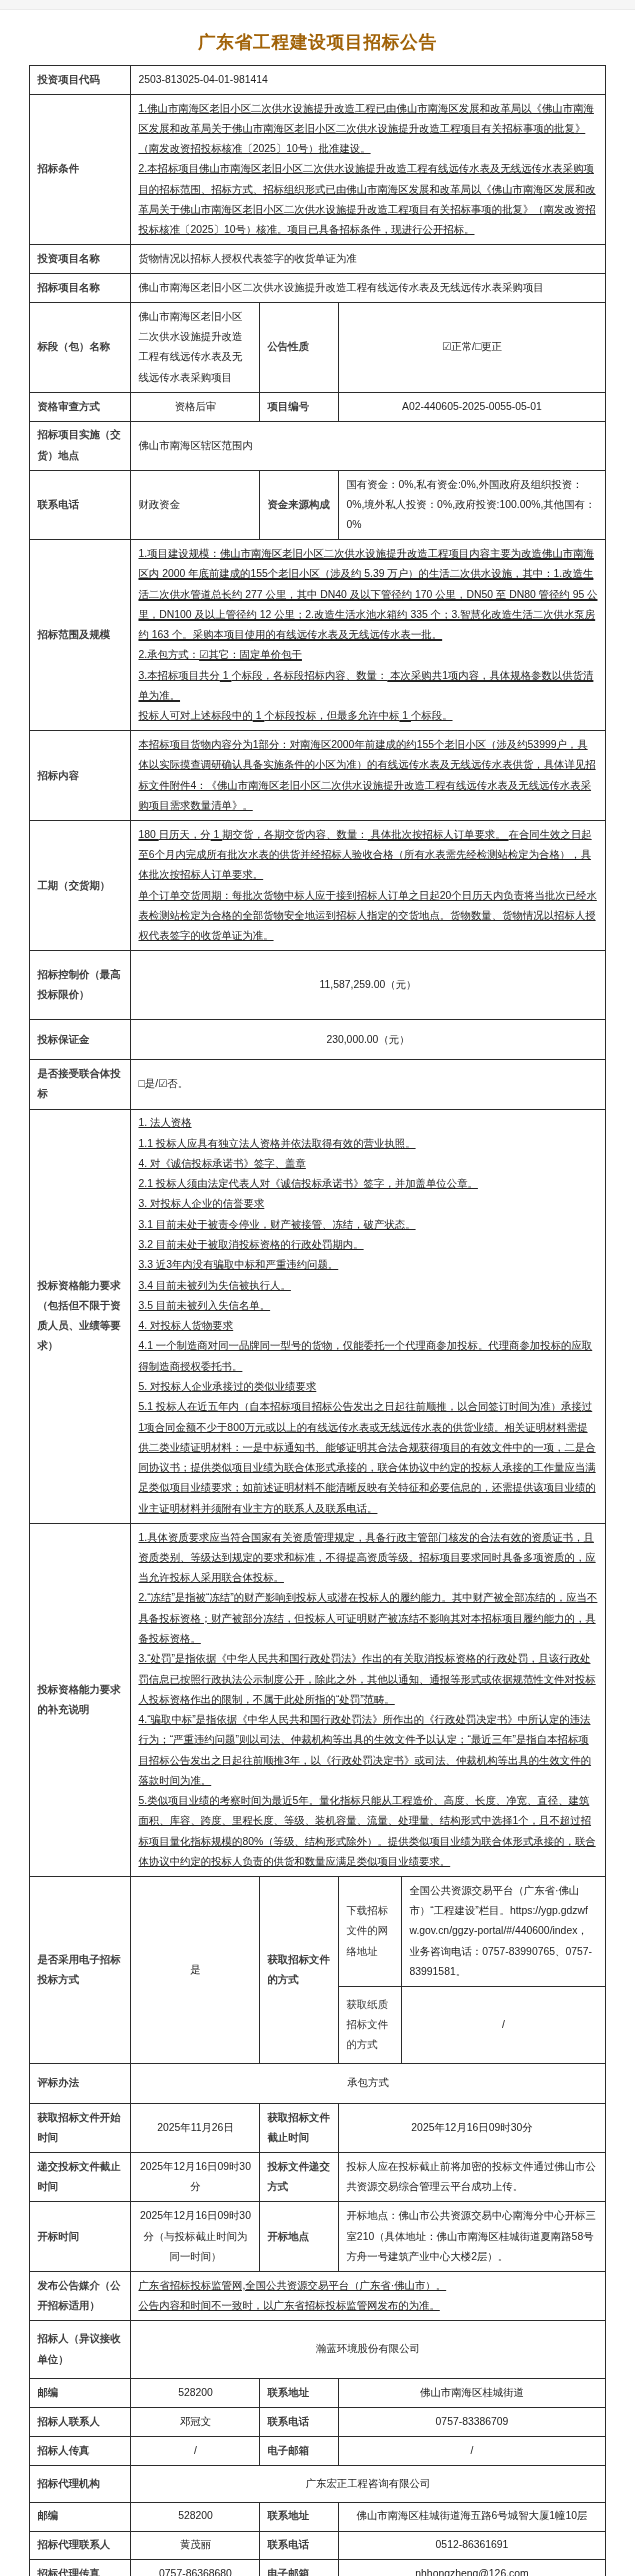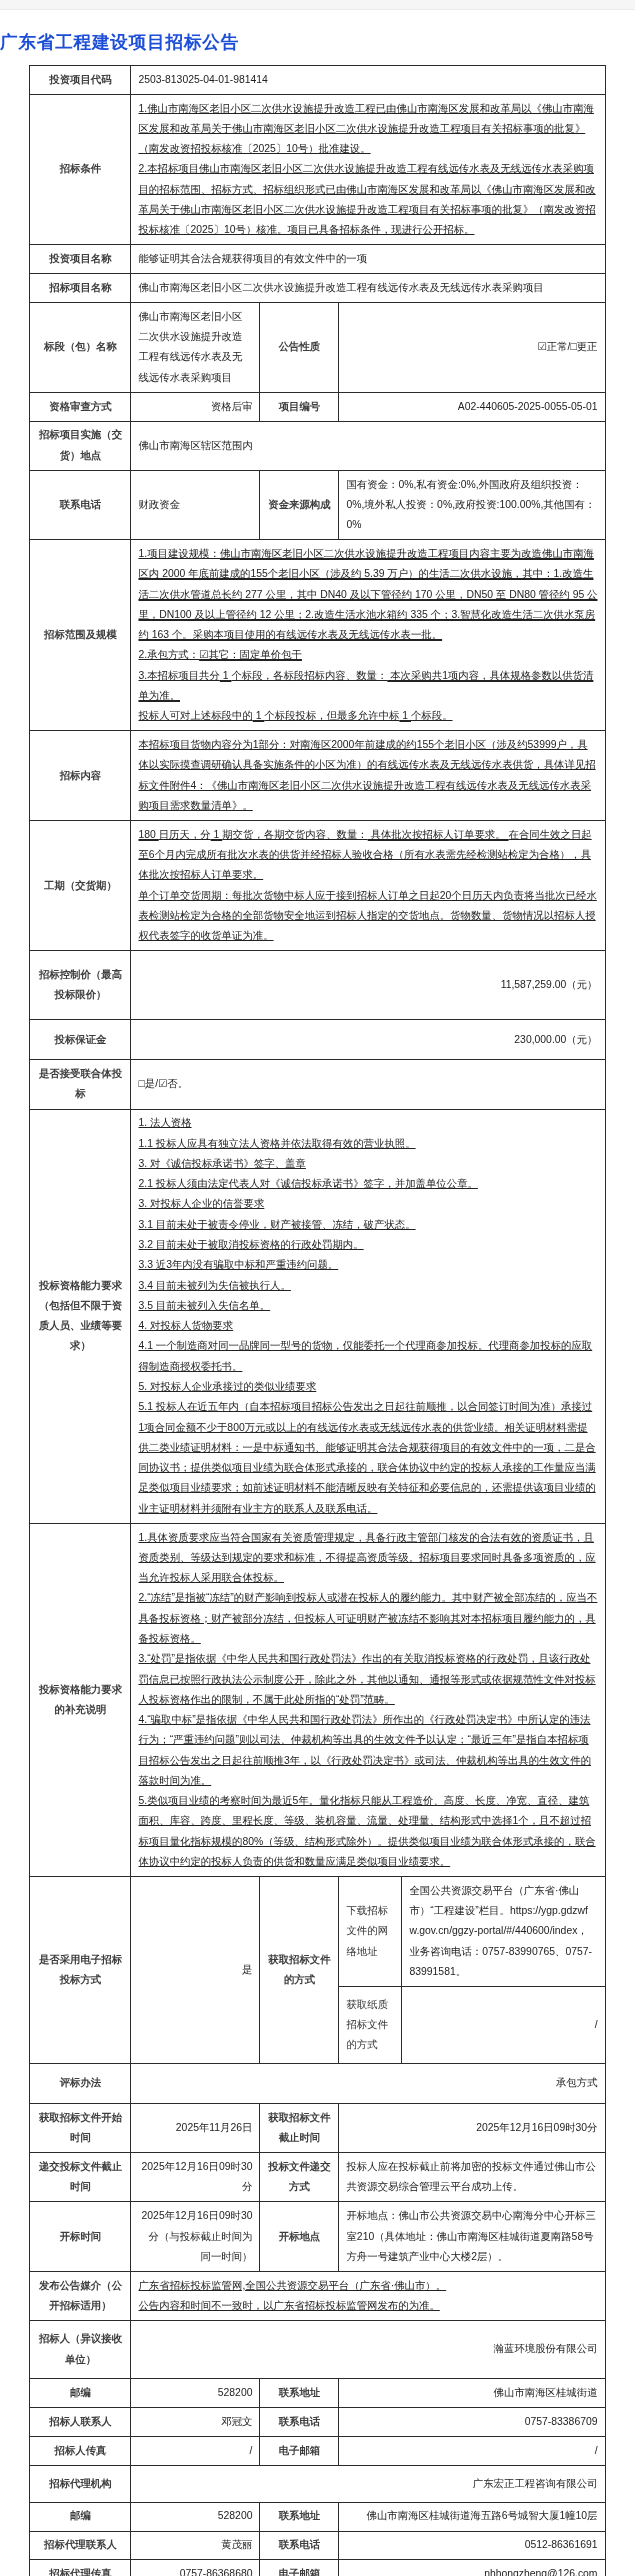--- a/index.html
+++ b/index.html
@@ -1,23 +1,23 @@
 <!DOCTYPE html>
 <html style="font-size:12.3px"><head>
 <meta charset="utf-8">
 <style>
   html,body{margin:0;padding:0;background:#fff;}
   body{width:635px;font-family:"Liberation Sans","DejaVu Sans",sans-serif;color:#222;}
   .topbar{height:9.2px;background:#f6f6f6;border-bottom:0.8px solid #ebebeb;}
-  .page-title{text-align:left;color:#1d4ed8;font-size:17.6px;font-weight:bold;letter-spacing:0.8px;margin:20px 0 10.7px 0;}
+  .page-title{text-align:center;color:#a16207;font-size:17.6px;font-weight:bold;letter-spacing:0.8px;margin:20px 0 10.7px 0;}
   table.doc{border-collapse:collapse;table-layout:fixed;width:576px;margin:0 auto 46px auto;}
   table.doc td{border:0.8px solid #2b2b2b;padding:3.8px 7px;font-size:10.4px;line-height:1.95;vertical-align:middle;word-break:break-all;overflow-wrap:anywhere;}
-  td.lbl{text-align:center;font-weight:bold;color:#3e3e3e;padding:3.8px 3.1px;}
+  td.lbl{text-align:left;font-weight:bold;color:#3e3e3e;padding:3.8px 3.1px;}
   td.sublbl{text-align:left;font-weight:normal;color:#333;padding:3.8px 3.1px;}
-  td.ctr{text-align:right;}
+  td.ctr{text-align:center;}
   td.lite{border-left-color:#d9d9d9;border-right-color:#d9d9d9;}
   .para{margin:0;text-decoration:underline;}
   .para .u{text-decoration:underline;text-underline-offset:2.3px;}
 </style>
 </head>
 <body>
 
 <div class="topbar"></div>
 
 <h1 class="page-title">广东省工程建设项目招标公告</h1>
@@ -40,21 +40,21 @@
   <tr>
     <td class="lbl">招标条件</td>
     <td colspan="4">
           <div class="para"><span>1.佛山市南海区老旧小区二次供水设施提升改造工程已由佛山市南海区发展和改革局以《佛山市南海区发展和改革局关于佛山市南海区老旧小区二次供水设施提升改造工程项目有关招标事项的批复》（南发改资招投标核准〔2025〕10号）批准建设。</span></div>
           <div class="para"><span>2.本招标项目佛山市南海区老旧小区二次供水设施提升改造工程有线远传水表及无线远传水表采购项目的招标范围、招标方式、招标组织形式已由佛山市南海区发展和改革局以《佛山市南海区发展和改革局关于佛山市南海区老旧小区二次供水设施提升改造工程项目有关招标事项的批复》（南发改资招投标核准〔2025〕10号）核准。项目已具备招标条件，现进行公开招标。</span></div>
         </td>
   </tr>
 
   <tr>
     <td class="lbl">投资项目名称</td>
-    <td colspan="4">能够证明其合法合规获得项目的有效文件中的一项</td>
+    <td colspan="4">货物情况以招标人授权代表签字的收货单证为准</td>
   </tr>
 
   <tr>
     <td class="lbl">招标项目名称</td>
     <td colspan="4">佛山市南海区老旧小区二次供水设施提升改造工程有线远传水表及无线远传水表采购项目</td>
   </tr>
 
   <tr>
     <td class="lbl">标段（包）名称</td>
     <td>佛山市南海区老旧小区二次供水设施提升改造工程有线远传水表及无线远传水表采购项目</td>
@@ -119,21 +119,21 @@
   <tr style="height:46px">
     <td class="lbl">是否接受联合体投标</td>
     <td colspan="4">□是/☑否。</td>
   </tr>
 
   <tr>
     <td class="lbl">投标资格能力要求（包括但不限于资质人员、业绩等要求）</td>
     <td colspan="4">
           <div class="para"><span>1. 法人资格</span></div>
           <div class="para"><span>1.1 投标人应具有独立法人资格并依法取得有效的营业执照。</span></div>
-          <div class="para"><span>3. 对《诚信投标承诺书》签字、盖章</span></div>
+          <div class="para"><span>4. 对《诚信投标承诺书》签字、盖章</span></div>
           <div class="para"><span>2.1 投标人须由法定代表人对《诚信投标承诺书》签字，并加盖单位公章。</span></div>
           <div class="para"><span>3. 对投标人企业的信誉要求</span></div>
           <div class="para"><span>3.1 目前未处于被责令停业，财产被接管、冻结，破产状态。</span></div>
           <div class="para"><span>3.2 目前未处于被取消投标资格的行政处罚期内。</span></div>
           <div class="para"><span>3.3 近3年内没有骗取中标和严重违约问题。</span></div>
           <div class="para"><span>3.4 目前未被列为失信被执行人。</span></div>
           <div class="para"><span>3.5 目前未被列入失信名单。</span></div>
           <div class="para"><span>4. 对投标人货物要求</span></div>
           <div class="para"><span>4.1 一个制造商对同一品牌同一型号的货物，仅能委托一个代理商参加投标。代理商参加投标的应取得制造商授权委托书。</span></div>
           <div class="para"><span>5. 对投标人企业承接过的类似业绩要求</span></div>

